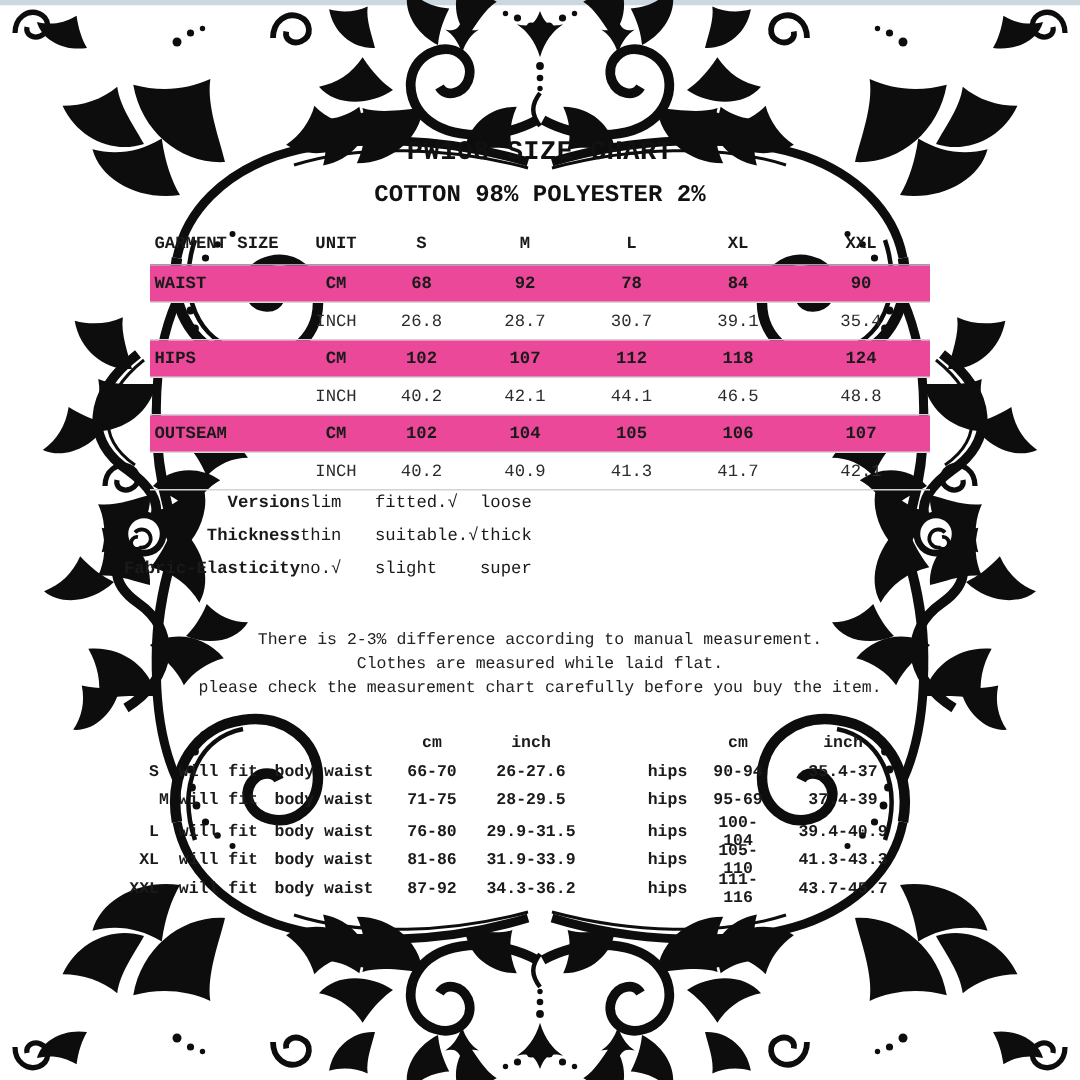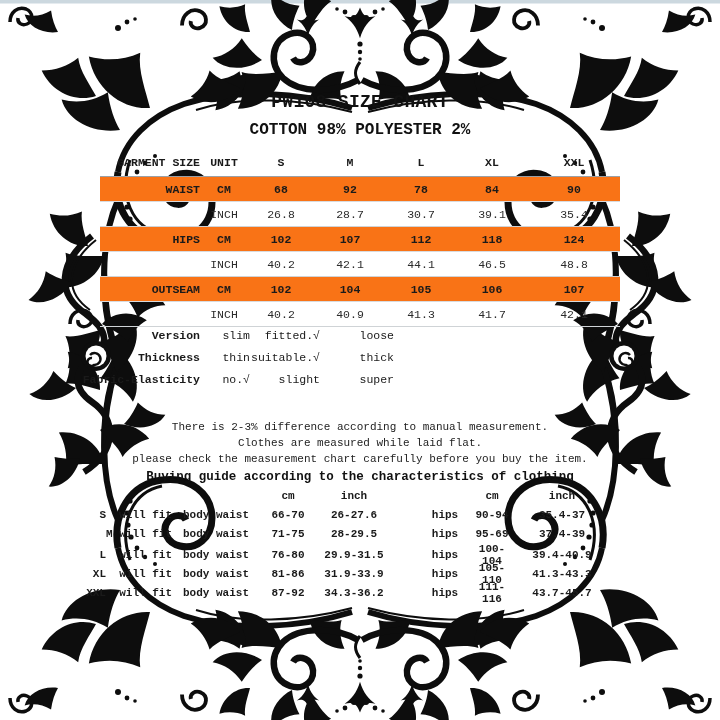--- a/index.html
+++ b/index.html
@@ -13,31 +13,31 @@
   .title   { position:absolute; top:92px;  left:0; width:720px; text-align:center;
              font-size:18px; font-weight:bold; letter-spacing:.3px; color:#111; }
   .subtitle{ position:absolute; top:121px; left:0; width:720px; text-align:center;
              font-size:16px; font-weight:bold; color:#111; }
 
   
   .size-table { position:absolute; left:100px; top:148px; width:520px; }
   .st-row { display:grid; grid-template-columns:100px 48px 66px 72px 70px 72px 92px;
             align-items:center; height:24px; font-size:11.5px; }
   .st-row > div { text-align:center; }
-  .st-row > div:first-child { text-align:right; padding-left:3px; font-weight:bold; }
+  .st-row > div:first-child { text-align:left; padding-left:3px; font-weight:bold; }
   .st-header { height:28px; font-weight:bold; border-bottom:1px solid #9aa0a6; }
-  .st-shaded { background:#f97316; font-weight:bold; border-bottom:1px solid #d8dbde; }
+  .st-shaded { background:#ec4899; font-weight:bold; border-bottom:1px solid #d8dbde; }
   .st-inch   { border-bottom:1px solid #cfd3d6; color:#2b2b2b; }
 
   
   .attrs { position:absolute; left:0; top:324px; width:588px; }
   .attr-row { display:grid; grid-template-columns:200px 50px 70px 74px 200px;
               height:22px; align-items:center; font-size:11.5px; }
   .attr-row > .lbl { text-align:right; font-weight:bold; }
-  .attr-row > .c  { text-align:right; }
+  .attr-row > .c  { text-align:left; }
   .attr-row > .c4 { text-align:left; padding-left:39px; }
 
   
   .notes { position:absolute; top:419px; left:0; width:720px; text-align:center;
            font-size:11px; line-height:16px; color:#222; }
 
   
   .guide-title { position:absolute; top:470px; left:0; width:720px; text-align:center;
                  font-size:12.5px; font-weight:bold; color:#111; }
   .guide { position:absolute; left:0; top:487px; width:720px; font-size:11px; font-weight:bold; }
@@ -251,21 +251,20 @@
         <div class="c4"></div>
       </div>
     </div>
 
     <div class="notes">
       <div>There is 2-3% difference according to manual measurement.</div>
       <div>Clothes are measured while laid flat.</div>
       <div>please check the measurement chart carefully before you buy the item.</div>
     </div>
 
-    <div class="guide-title">Buying guide according to the characteristics of clothing</div>
 
     <div class="guide">
       <div class="g-row g-header">
         <div></div>
         <div></div>
         <div>cm</div>
         <div>inch</div>
         <div></div>
         <div></div>
         <div>cm</div>

